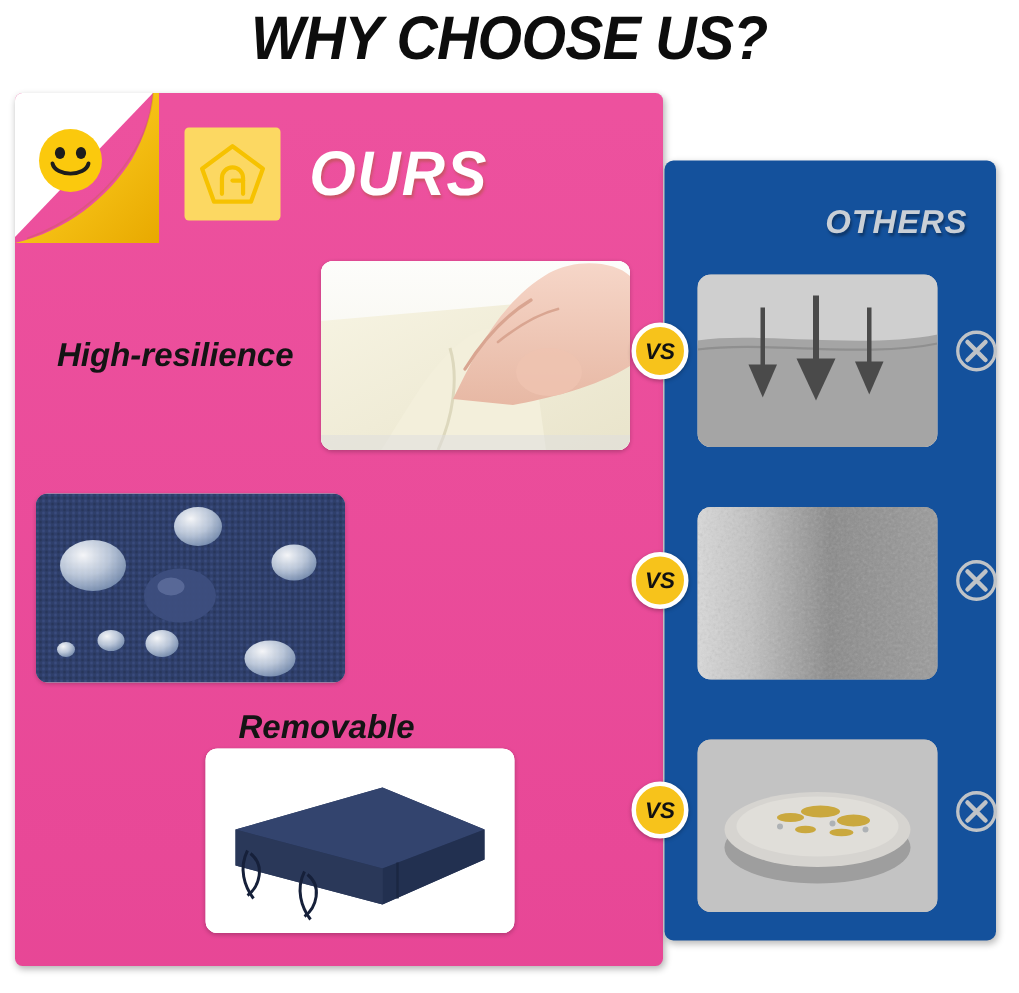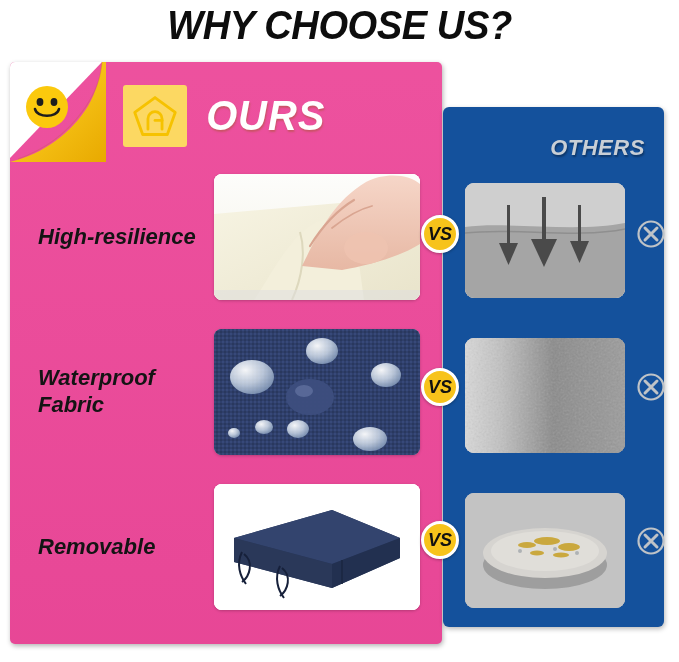--- a/index.html
+++ b/index.html
@@ -120,21 +120,21 @@
     left: 0;
     width: 432px;
     height: 150px;
     display: flex;
     align-items: center;
     z-index: 2;
     margin-left: 14px;
   }
   .ours-row.r1 { top: 100px; }
   .ours-row.r2 { top: 255px; }
-  .ours-row.r3 { top: 410px; }
+  .ours-row.r3 { top: 410px; flex-direction: column; }
 
   .feature-label {
     width: 190px;
     padding-left: 14px;
     box-sizing: border-box;
     font-size: 22px;
     font-weight: bold;
     font-style: italic;
     color: #141414;
     line-height: 1.22;
@@ -193,21 +193,21 @@
     position: absolute;
     width: 38px;
     height: 38px;
     border-radius: 50%;
     background: #f7c31b;
     border: 3px solid #ffffff;
     box-sizing: border-box;
     display: flex;
     align-items: center;
     justify-content: center;
-    font-size: 18px;
+    font-size: 15px;
     font-weight: bold;
     font-style: italic;
     color: #111111;
     z-index: 20;
     box-shadow: 0 1px 3px rgba(0,0,0,0.30);
   }
   .vs-badge.v1 { left: 421px; top: 215px; }
   .vs-badge.v2 { left: 421px; top: 368px; }
   .vs-badge.v3 { left: 421px; top: 521px; }
 
@@ -298,24 +298,20 @@
         <path d="M88,92 C102,64 118,28 152,8 C170,-2 196,0 206,10 L206,70 C184,84 150,92 128,96 Z" fill="url(#skin)"></path>
         <path d="M96,72 C106,56 120,38 140,26" fill="none" stroke="#d9a591" stroke-width="2.2" stroke-linecap="round"></path>
         <path d="M118,54 C128,46 142,36 158,32" fill="none" stroke="#d9a591" stroke-width="1.8" stroke-linecap="round"></path>
         <ellipse cx="152" cy="74" rx="22" ry="16" fill="#eec3b0" opacity="0.85"></ellipse>
         <rect x="0" y="116" width="206" height="10" fill="#dedede" opacity="0.55"></rect>
       </svg>
     </div>
   </div>
 
   <div class="ours-row r2">
-    <div class="feature-label">
-      <div>Waterproof</div>
-      <div>Fabric</div>
-    </div>
     <div class="ours-thumb">
       <svg class="art-water" viewBox="0 0 206 126" preserveAspectRatio="none">
         <defs>
           <pattern id="weave" width="4" height="4" patternUnits="userSpaceOnUse">
             <rect width="4" height="4" fill="#2f3f6b"></rect>
             <circle cx="1" cy="1" r="0.9" fill="#3b4d80"></circle>
             <circle cx="3" cy="3" r="0.9" fill="#263458"></circle>
           </pattern>
           <radialGradient id="drop" cx="0.35" cy="0.3" r="0.75">
             <stop offset="0%" stop-color="#ffffff" stop-opacity="0.95"></stop>

